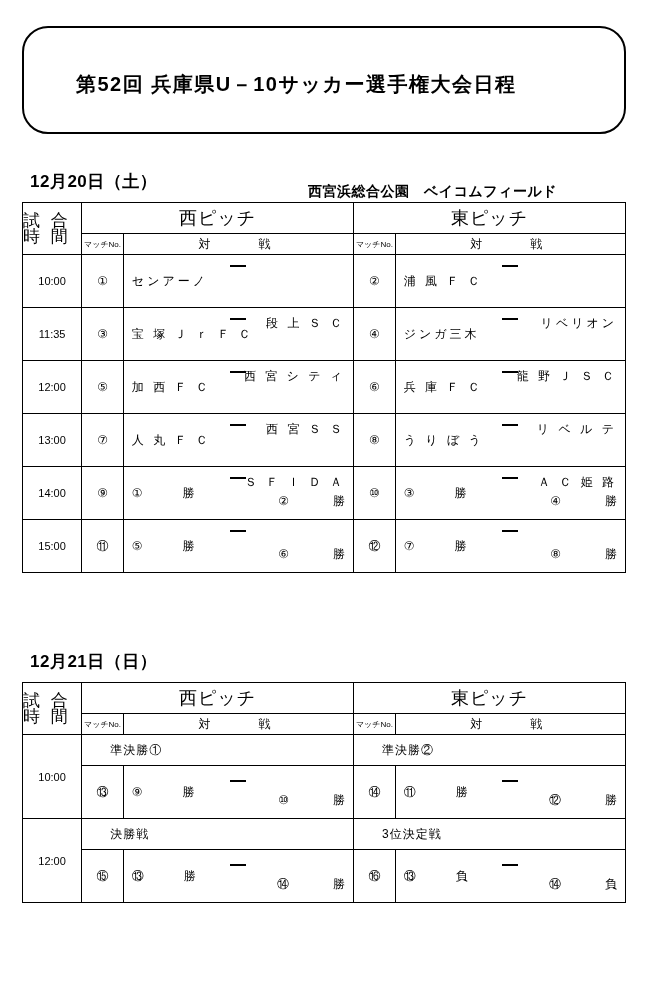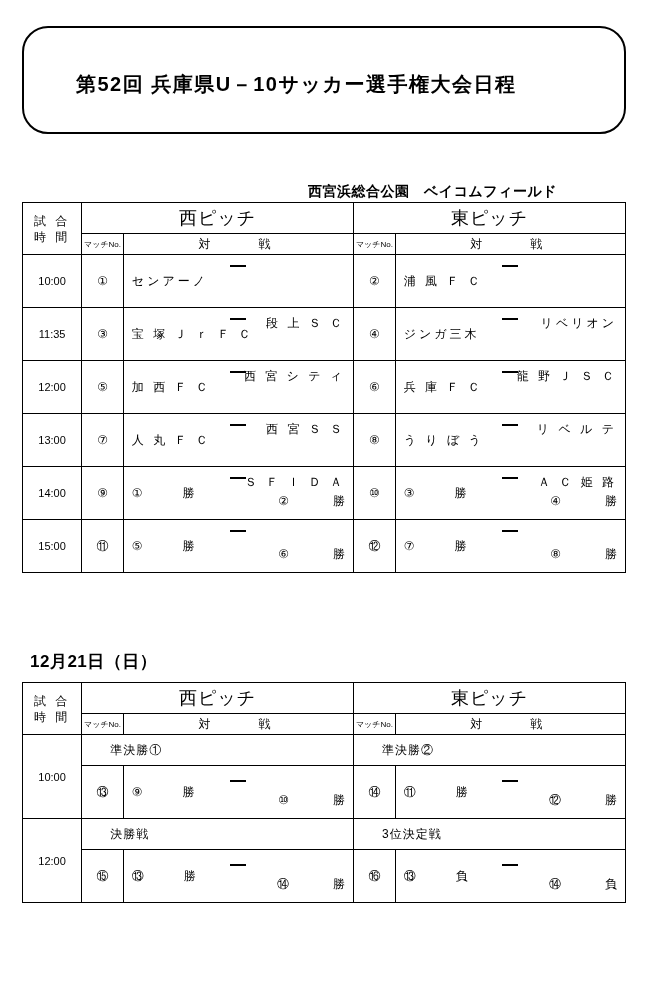--- a/index.html
+++ b/index.html
@@ -86,22 +86,21 @@
     vertical-align: middle;
     font-weight: normal;
   }
 
   
   .c-time   { width: 54px; }
   .c-no     { width: 38px; }
   .c-match  { width: 210px; }
 
   .hdr-time {
-    text-align: center;
-    font-size: 12px;
+    font-size: 17px;
     line-height: 16px;
     letter-spacing: 3px;
     padding: 4px 0;
   }
   .hdr-pitch {
     text-align: center;
     font-size: 18px;
     font-weight: bold;
     height: 30px;
     letter-spacing: 1px;
@@ -222,20 +221,21 @@
 <body>
 
 <div class="title-banner">
   <div class="title-lines">
     <div class="title-line">第52回 兵庫県U－10サッカー選手権大会日程</div>
   </div>
 </div>
 
 <div class="day-section" id="day1">
   <div class="day-header">
+    <div class="day-date">12月20日（土）</div>
     <div class="day-venue">西宮浜総合公園　ベイコムフィールド</div>
   </div>
 
   <table class="sched">
     <colgroup>
       <col class="c-time">
         <col class="c-no">
         <col class="c-match">
         <col class="c-no">
         <col class="c-match">

